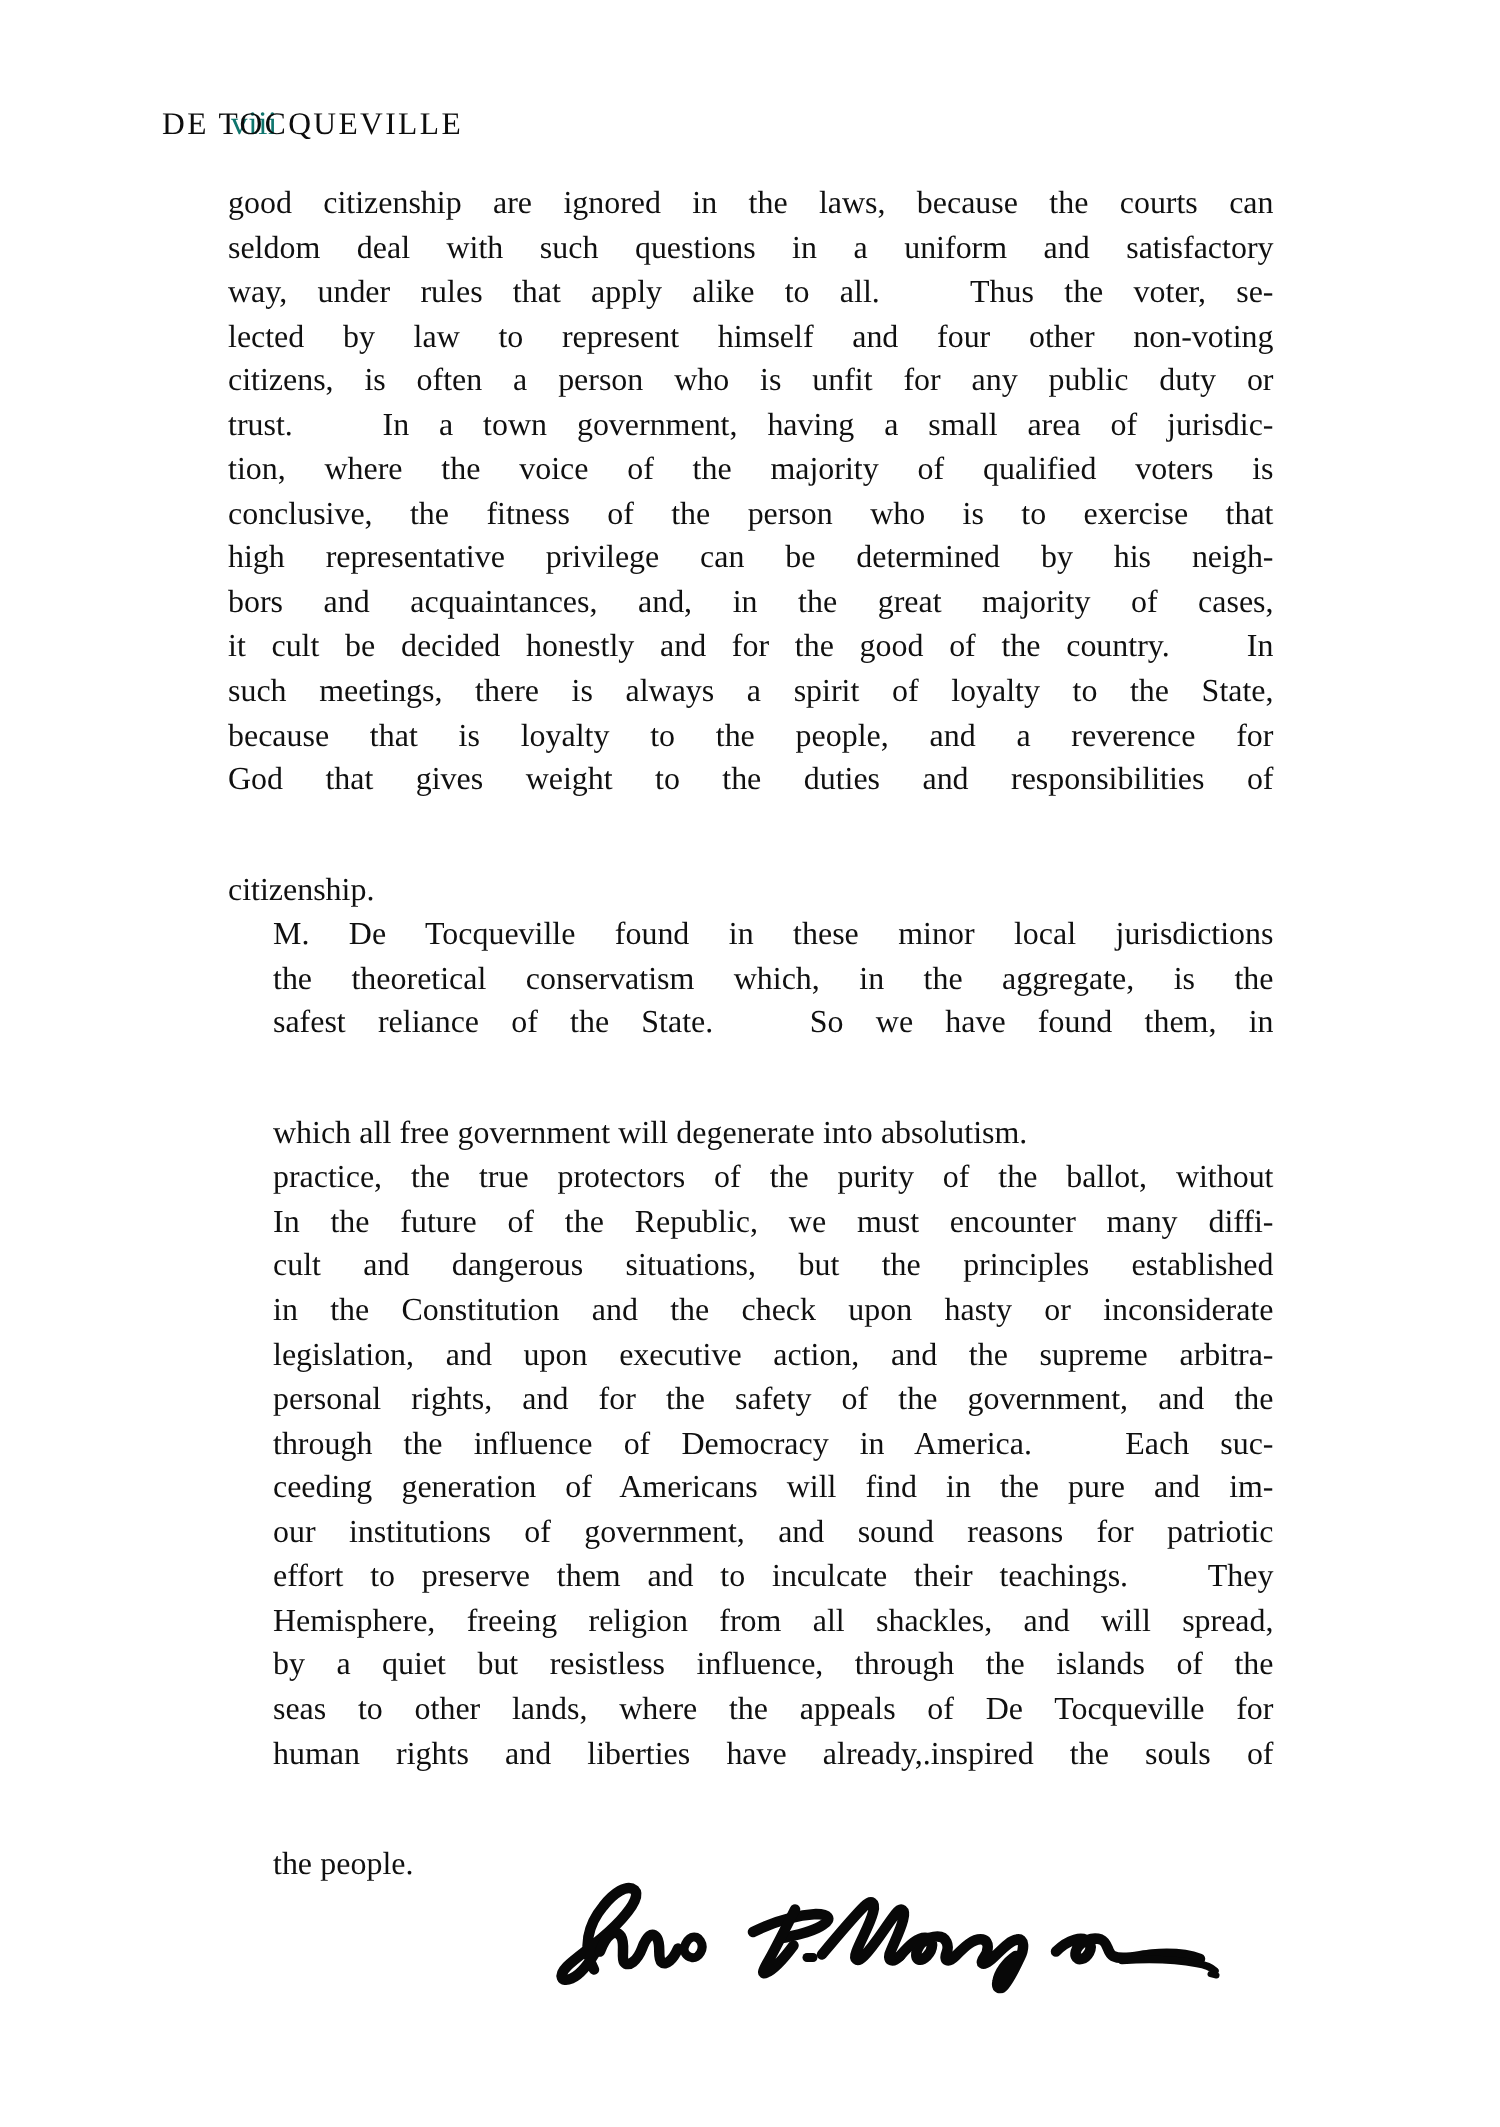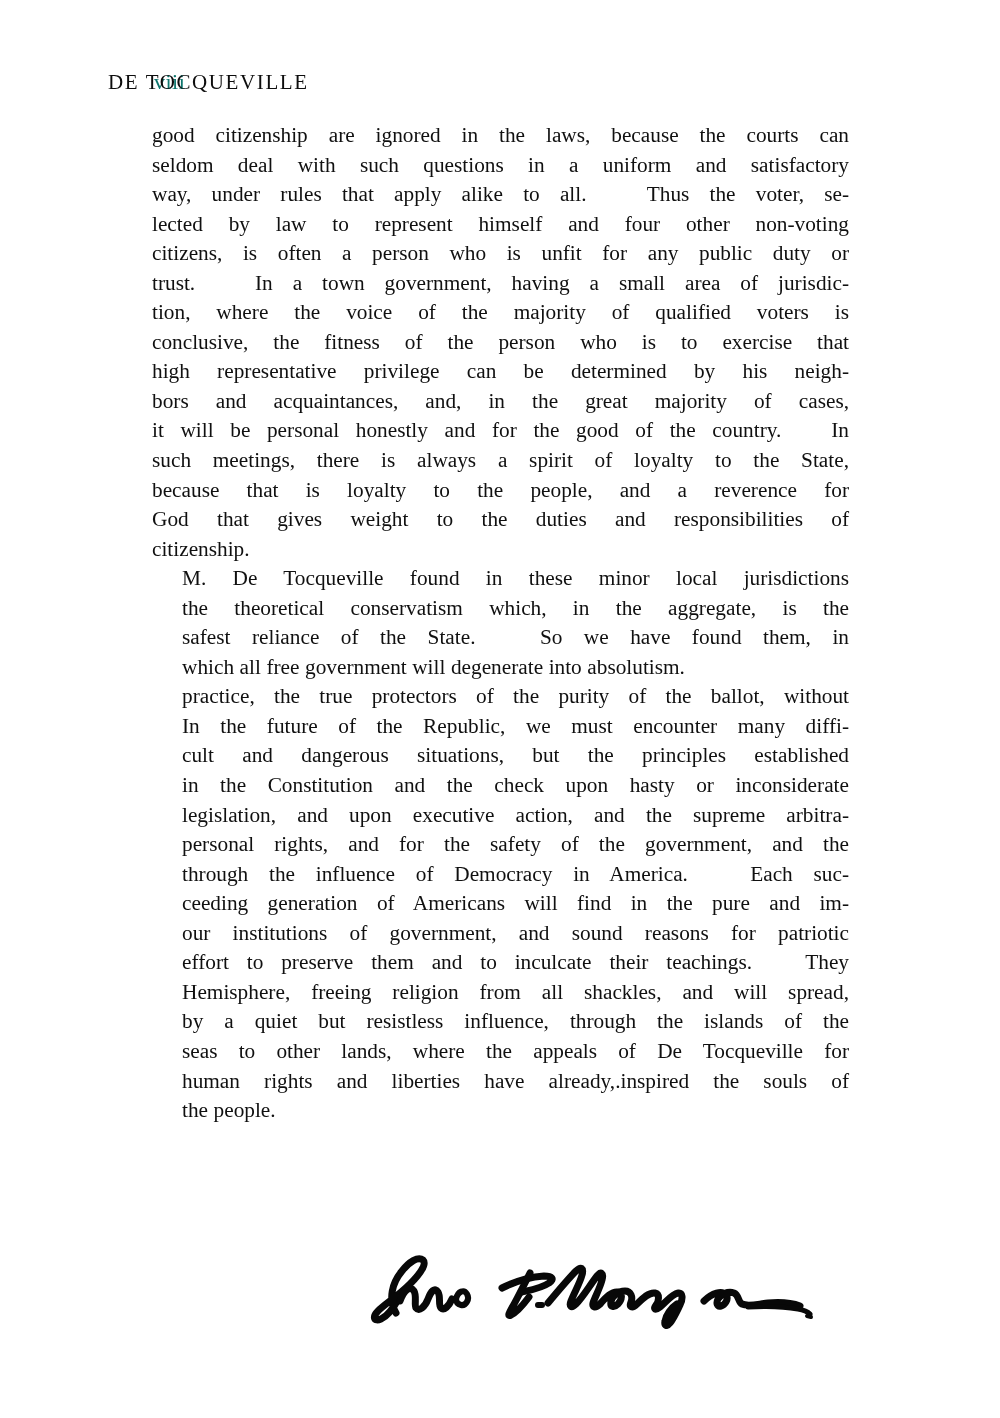--- a/index.html
+++ b/index.html
@@ -76,20 +76,21 @@
 
   
   .line {
     display: block;
     text-align: justify;
     text-align-last: justify;
     white-space: pre-wrap;
   }
   .line.last {
     text-align-last: left;
+    margin-top: 44px;
   }
   .line.indent {
     text-indent: 30px;
   }
 
   
   .signature {
     position: absolute;
     left: 352px;
     top: 1243px;
@@ -117,21 +118,21 @@
         <span class="line">good citizenship are ignored in the laws, because the courts can</span>
         <span class="line">seldom deal with such questions in a uniform and satisfactory</span>
         <span class="line">way, under rules that apply alike to all.   Thus the voter, se-</span>
         <span class="line">lected by law to represent himself and four other non-voting</span>
         <span class="line">citizens, is often a person who is unfit for any public duty or</span>
         <span class="line">trust.   In a town government, having a small area of jurisdic-</span>
         <span class="line">tion, where the voice of the majority of qualified voters is</span>
         <span class="line">conclusive, the fitness of the person who is to exercise that</span>
         <span class="line">high representative privilege can be determined by his neigh-</span>
         <span class="line">bors and acquaintances, and, in the great majority of cases,</span>
-        <span class="line">it will be personal honestly and for the good of the country.   In</span>
+        <span class="line">it cult be decided honestly and for the good of the country.   In</span>
         <span class="line">such meetings, there is always a spirit of loyalty to the State,</span>
         <span class="line">because that is loyalty to the people, and a reverence for</span>
         <span class="line">God that gives weight to the duties and responsibilities of</span>
         <span class="line last">citizenship.</span>
       </p>
     <p class="para">
         <span class="line indent">M. De Tocqueville found in these minor local jurisdictions</span>
         <span class="line">the theoretical conservatism which, in the aggregate, is the</span>
         <span class="line">safest reliance of the State.   So we have found them, in</span>
         <span class="line last">which all free government will degenerate into absolutism.</span>

